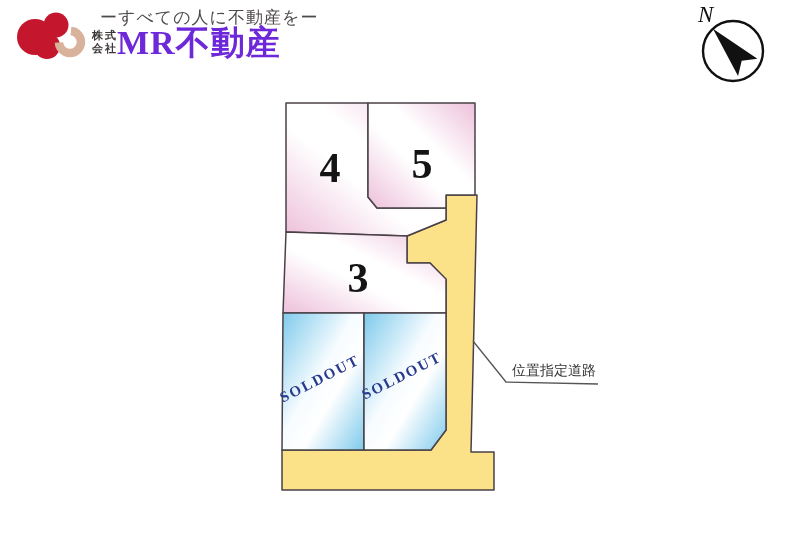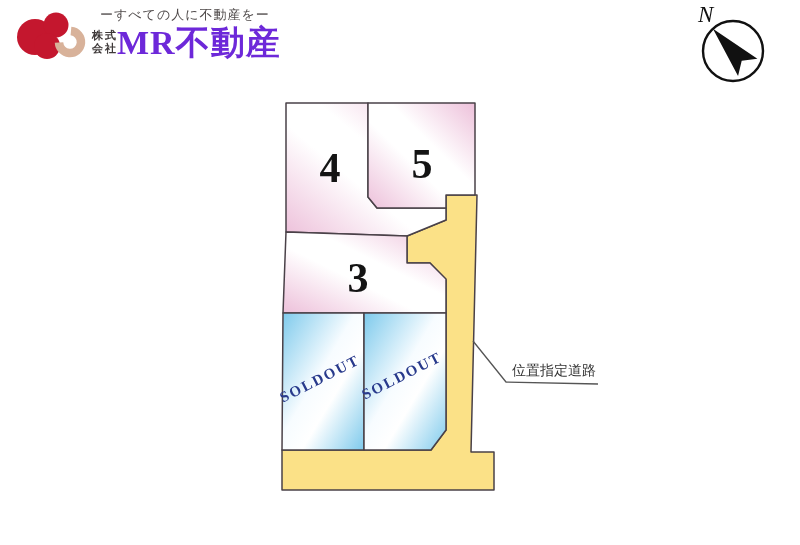--- a/index.html
+++ b/index.html
@@ -4,21 +4,21 @@
 <style>
   html,body{margin:0;padding:0;}
   body{
     width:800px;height:545px;position:relative;background:#ffffff;
     font-family:"Liberation Sans",sans-serif;overflow:hidden;
   }
   .abs{position:absolute;}
   
   #logo-mark{left:8px;top:6px;width:95px;height:70px;}
   #tagline{
-    left:100px;top:6px;font-size:13px;letter-spacing:1px;
+    left:100px;top:6px;font-size:17px;letter-spacing:1px;
     color:#4f4a4a;font-weight:500;white-space:nowrap;
   }
   #company-prefix{
     left:92px;top:29px;font-size:11px;line-height:1.15;
     letter-spacing:2px;color:#3e3939;font-weight:700;white-space:nowrap;
   }
   #company-name{
     left:117px;top:20px;font-size:34px;font-weight:700;color:#6d28d9;
     font-family:"Liberation Serif",serif;white-space:nowrap;letter-spacing:1px;
   }

